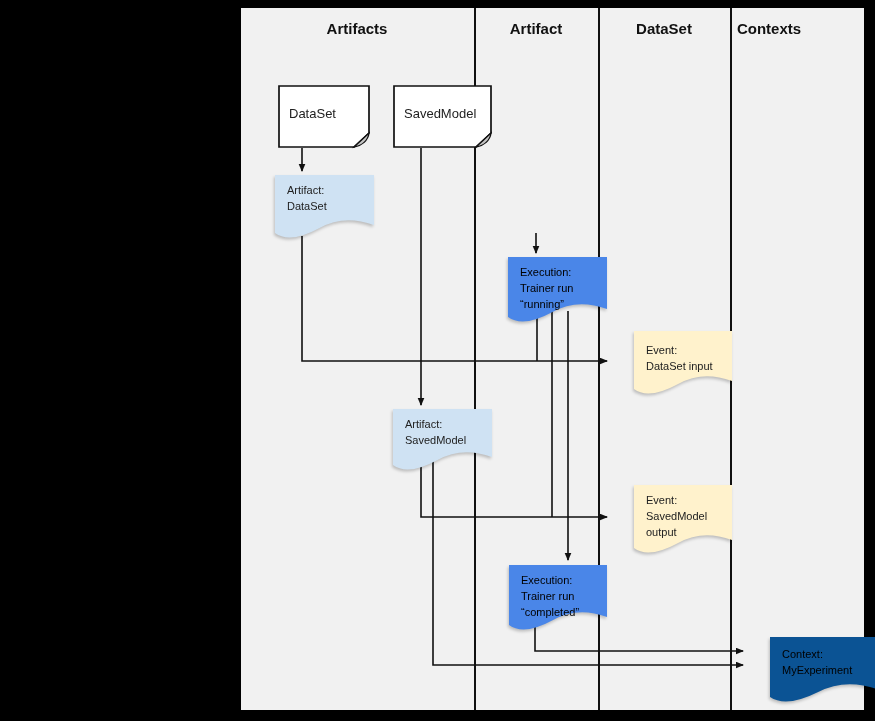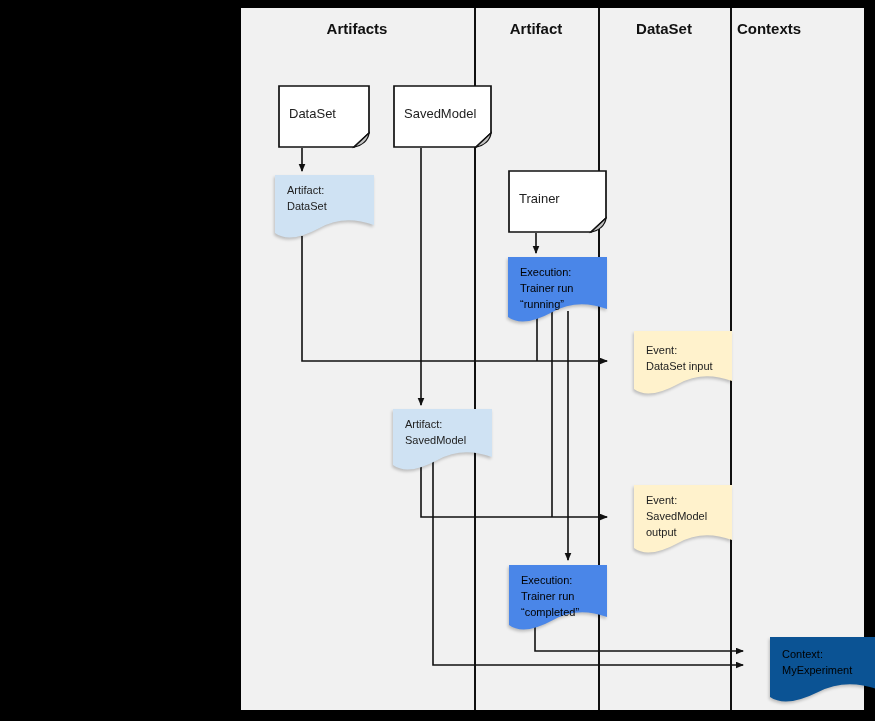--- a/index.html
+++ b/index.html
@@ -75,27 +75,20 @@
   </div>
 
   <div class="node doc" style="left:130px;top:77px;width:99px;height:63px">
     <svg class="shape" width="99" height="66" viewBox="0 0 99 66">
       <path class="doc-body" d="M1 1 H98 V48 L83 62 H1 Z" fill="#ffffff"></path>
       <path class="doc-fold" d="M83 62 L98 48 C97 55.5 91 60.5 83 62 Z"></path>
     </svg>
     <div class="lbl">SavedModel</div>
   </div>
 
-  <div class="node doc" style="left:245px;top:162px;width:99px;height:63px">
-    <svg class="shape" width="99" height="66" viewBox="0 0 99 66">
-      <path class="doc-body" d="M1 1 H98 V48 L83 62 H1 Z" fill="#ffffff"></path>
-      <path class="doc-fold" d="M83 62 L98 48 C97 55.5 91 60.5 83 62 Z"></path>
-    </svg>
-    <div class="lbl">Trainer</div>
-  </div>
 
   <div class="node" style="left:12px;top:167px;width:99px;height:63px">
     <svg class="shape" width="99" height="70" viewBox="0 0 99 70">
       <path d="M0 0 H99 V50 Q69 39 44.5 53 Q15 69 0 58 Z" fill="#cfe2f3"></path>
     </svg>
     <div class="lbl">Artifact:
 DataSet</div>
   </div>
 
   <div class="node darktext" style="left:245px;top:249px;width:99px;height:65px">

